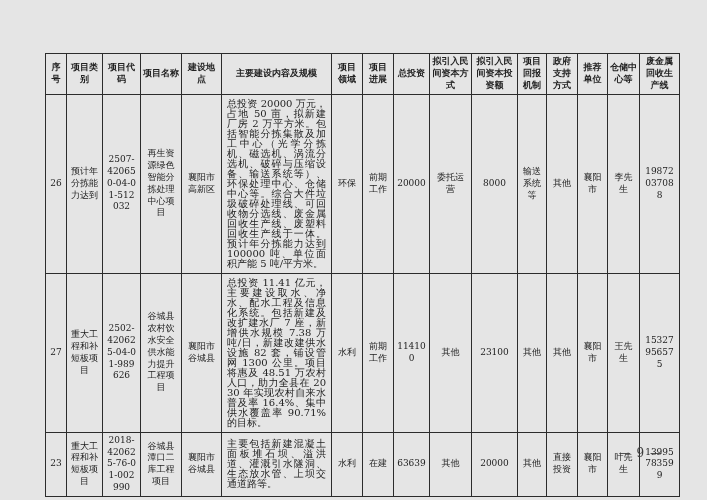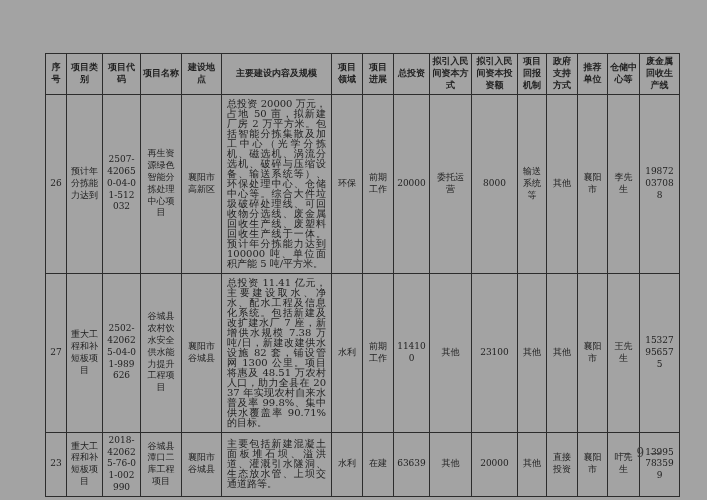--- a/index.html
+++ b/index.html
@@ -1,21 +1,21 @@
 <!DOCTYPE html>
 <html><head>
 <meta charset="utf-8">
 <style>
   html,body{margin:0;padding:0;}
   body{
     width:707px;height:500px;position:relative;overflow:hidden;
     background:#fdfdfc;color:#1e1e1e;
     font-family:"DejaVu Serif","Liberation Serif",serif;
   }
-  .sheet{position:absolute;inset:0;background:#a3a3a3;padding-left:33px;}
+  .sheet{position:absolute;inset:0;background:#e5e5e5;padding-left:33px;}
   table.projects{
     position:absolute;left:45px;top:53px;width:620px;
     border-collapse:collapse;table-layout:fixed;
   }
   th,td{
     border:1px solid #2c2c2c;
     font-size:9px;line-height:1.32;
     text-align:center;vertical-align:middle;
     padding:2px 3px;word-break:break-all;
     font-weight:normal;color:#222;
@@ -98,21 +98,21 @@
       <td>李先生</td>
       <td>19872037088</td>
     </tr>
 
     <tr class="r27">
       <td>27</td>
       <td>重大工程和补短板项目</td>
       <td>2502-420625-04-01-989626</td>
       <td>谷城县农村饮水安全供水能力提升工程项目</td>
       <td>襄阳市谷城县</td>
-      <td class="content-cell">总投资 11.41 亿元，主要建设取水、净水、配水工程及信息化系统。包括新建及改扩建水厂 7 座，新增供水规模 7.38 万吨/日，新建改建供水设施 82 套，铺设管网 1300 公里。项目将惠及 48.51 万农村人口，助力全县在 2037 年实现农村自来水普及率 99.8%、集中供水覆盖率 90.71%的目标。</td>
+      <td class="content-cell">总投资 11.41 亿元，主要建设取水、净水、配水工程及信息化系统。包括新建及改扩建水厂 7 座，新增供水规模 7.38 万吨/日，新建改建供水设施 82 套，铺设管网 1300 公里。项目将惠及 48.51 万农村人口，助力全县在 2030 年实现农村自来水普及率 16.4%、集中供水覆盖率 90.71%的目标。</td>
       <td>水利</td>
       <td>前期工作</td>
       <td>114100</td>
       <td>其他</td>
       <td>23100</td>
       <td>其他</td>
       <td>其他</td>
       <td>襄阳市</td>
       <td>王先生</td>
       <td>15327956575</td>

